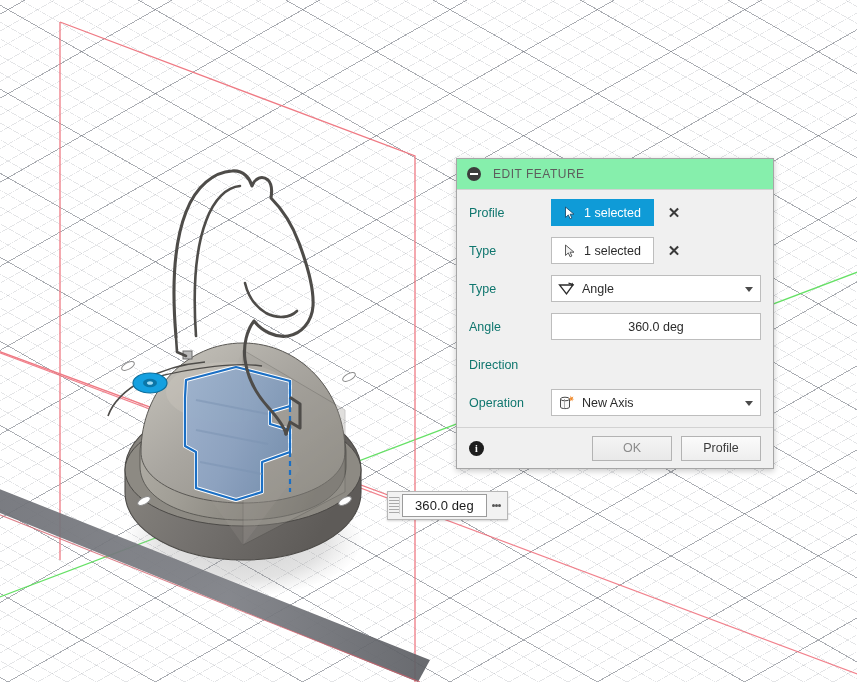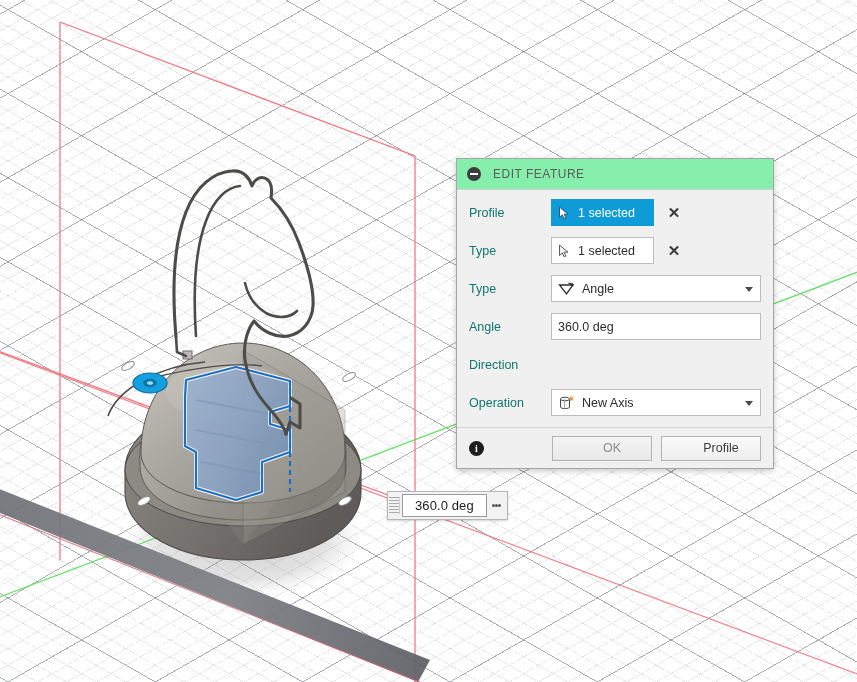--- a/index.html
+++ b/index.html
@@ -166,20 +166,21 @@
     height: 27px;
     background: #ffffff;
     border: 1px solid #bdbdbd;
     display: flex;
     align-items: center;
     padding: 0 6px;
     box-sizing: border-box;
     gap: 7px;
     font-size: 12.5px;
     color: #2b2b2b;
+    justify-content: center;
   }
   .control.selected {
     background: #0f9bd7;
     border-color: #0f9bd7;
     color: #ffffff;
     flex: none;
     width: 103px;
   }
   .control.plain-select {
     width: 103px;
@@ -238,21 +239,20 @@
     height: 23px;
     min-width: 78px;
     border: 1px solid #b3b3b3;
     background: linear-gradient(to bottom,#fbfbfb,#eeeeee);
     font-size: 12.5px;
     color: #3a3a3a;
     display: flex;
     align-items: center;
     justify-content: center;
     margin-left: 9px;
-    padding-left: 20px;
   }
   .btn.dim { color: #8b8b8b; background: linear-gradient(to bottom,#f4f4f4,#e9e9e9); }
 
   
   .wm {
     position: absolute;
     color: rgba(255,255,255,0.72);
     font-size: 11px;
     letter-spacing: 0.5px;
     font-family: "Liberation Sans", sans-serif;

